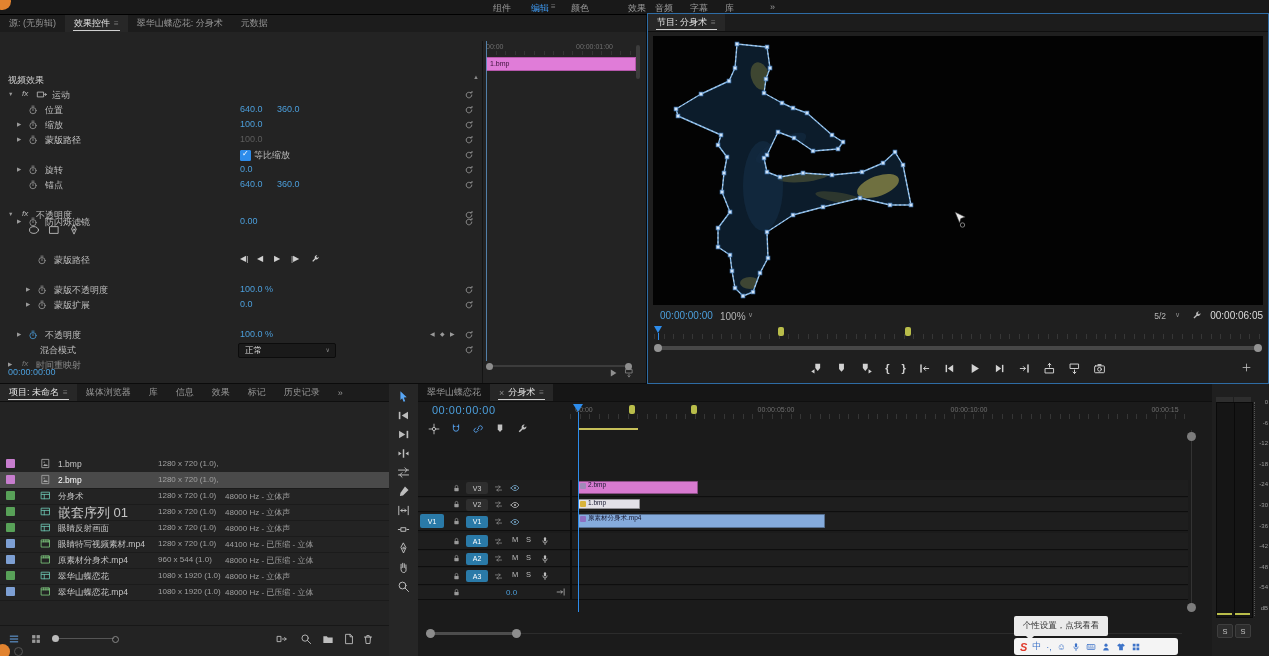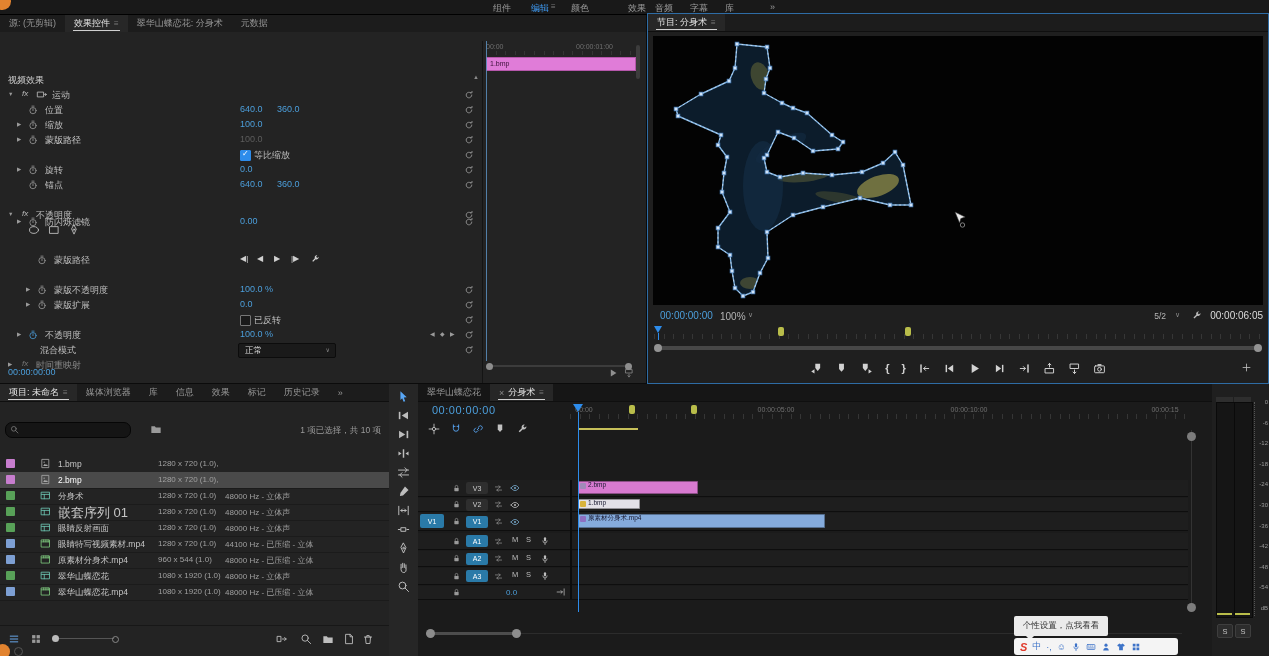--- a/index.html
+++ b/index.html
@@ -256,29 +256,20 @@
       <div class="ec-row" style="top: 225px;">
         <span style="left: 26px; top: 3px; font-size: 5.5px; color: rgb(154, 154, 154);">▶</span>
         <span class="icon" style="display: inline-flex; width: 10px; height: 10px; color: rgb(160, 160, 160); position: absolute; left: 37px; top: 2px;">
           <svg viewBox="0 0 16 16">
             <circle cx="8" cy="9" r="5" class="s"></circle>
             <path class="s" d="M8 9V6M6.3 1.8h3.4"></path>
           </svg>
         </span>
         <span style="left: 54px; color: rgb(191, 191, 191);">蒙版扩展</span>
         <span class="val" style="left: 240px;">0.0</span>
-        <span class="icon" style="display: inline-flex; width: 10px; height: 10px; color: rgb(168, 168, 168); position: absolute; left: 464px; top: 2px;">
-          <svg viewBox="0 0 16 16">
-            <path class="s" d="M12.5 8a4.5 4.5 0 1 1-1.7-3.5M10.5 4.5h2.3V2.2"></path>
-          </svg>
-        </span>
-      </div>
-      <div class="ec-row" style="top: 240px;">
-        <span style="left: 240px; top: 2px; width: 9px; height: 9px; border: 1px solid rgb(119, 119, 119); border-radius: 1px; background: rgb(26, 26, 26);"></span>
-        <span style="left: 254px; color: rgb(191, 191, 191);">已反转</span>
         <span class="icon" style="display: inline-flex; width: 10px; height: 10px; color: rgb(168, 168, 168); position: absolute; left: 464px; top: 2px;">
           <svg viewBox="0 0 16 16">
             <path class="s" d="M12.5 8a4.5 4.5 0 1 1-1.7-3.5M10.5 4.5h2.3V2.2"></path>
           </svg>
         </span>
       </div>
       <div class="ec-row" style="top: 255px;">
         <span style="left: 17px; top: 3px; font-size: 5.5px; color: rgb(154, 154, 154);">▶</span>
         <span class="icon" style="display: inline-flex; width: 10px; height: 10px; color: rgb(76, 159, 220); position: absolute; left: 28px; top: 2px;">
           <svg viewBox="0 0 16 16">
@@ -550,37 +541,20 @@
       <div class="tab">
         <span>标记</span>
       </div>
       <div class="tab">
         <span>历史记录</span>
       </div>
       <div class="tab">
         <span>»</span>
       </div>
     </div>
-  <div class="abs" style="left:0;top:37px;right:0;height:18px">
-    <div class="abs" style="left:5px;top:1px;width:124px;height:14px;background:#151515;border-radius:7px;border:1px solid #060606">
-      <span id="pj-search-icon" class="abs icon" style="left:4px;top:2px;width:9px;height:9px;color:#8a8a8a">
-          <svg viewBox="0 0 16 16">
-            <circle cx="6.8" cy="6.8" r="4.2" class="s"></circle>
-            <path class="s" d="M10 10l4.2 4.2"></path>
-          </svg>
-        </span>
-      <input style="position: absolute; left: 16px; top: 0px; width: 104px; height: 12px; background: transparent; border: 0px; outline: 0px; color: rgb(221, 221, 221); font-size: 8px;" placeholder="">
-    </div>
-    <span id="pj-folder-icon" class="abs icon" style="left:150px;top:2px;width:12px;height:12px;color:#9a9a9a">
-        <svg viewBox="0 0 16 16">
-          <path class="f" d="M1.8 4.2h4.6l1.4 1.8h6.4v7.2H1.8z"></path>
-        </svg>
-      </span>
-    <span class="abs" style="right:8px;top:4px;font-size:8.5px;color:#9a9a9a">1 项已选择，共 10 项</span>
-  </div>
   <div id="pj-rows" class="abs" style="left:0;top:72px;right:0;height:150px">
       <div style="position: absolute; left: 0px; right: 0px; top: 0px; height: 16px; border-bottom: 1px solid rgb(27, 27, 27);">
         <span style="position: absolute; left: 6px; top: 3px; width: 9px; height: 9px; border-radius: 1px; background: rgb(199, 125, 206);"></span>
         <span class="icon" style="display: inline-flex; width: 11px; height: 11px; color: rgb(168, 168, 168); position: absolute; left: 40px; top: 2px;">
           <svg viewBox="0 0 16 16">
             <rect x="3.2" y="2" width="9.6" height="12" class="s"></rect>
             <circle cx="6" cy="6" r="1" class="f"></circle>
             <path class="f" d="M4.5 11.5 7 8.5l1.8 1.8L10 9l1.5 2.5z"></path>
           </svg>
         </span>

